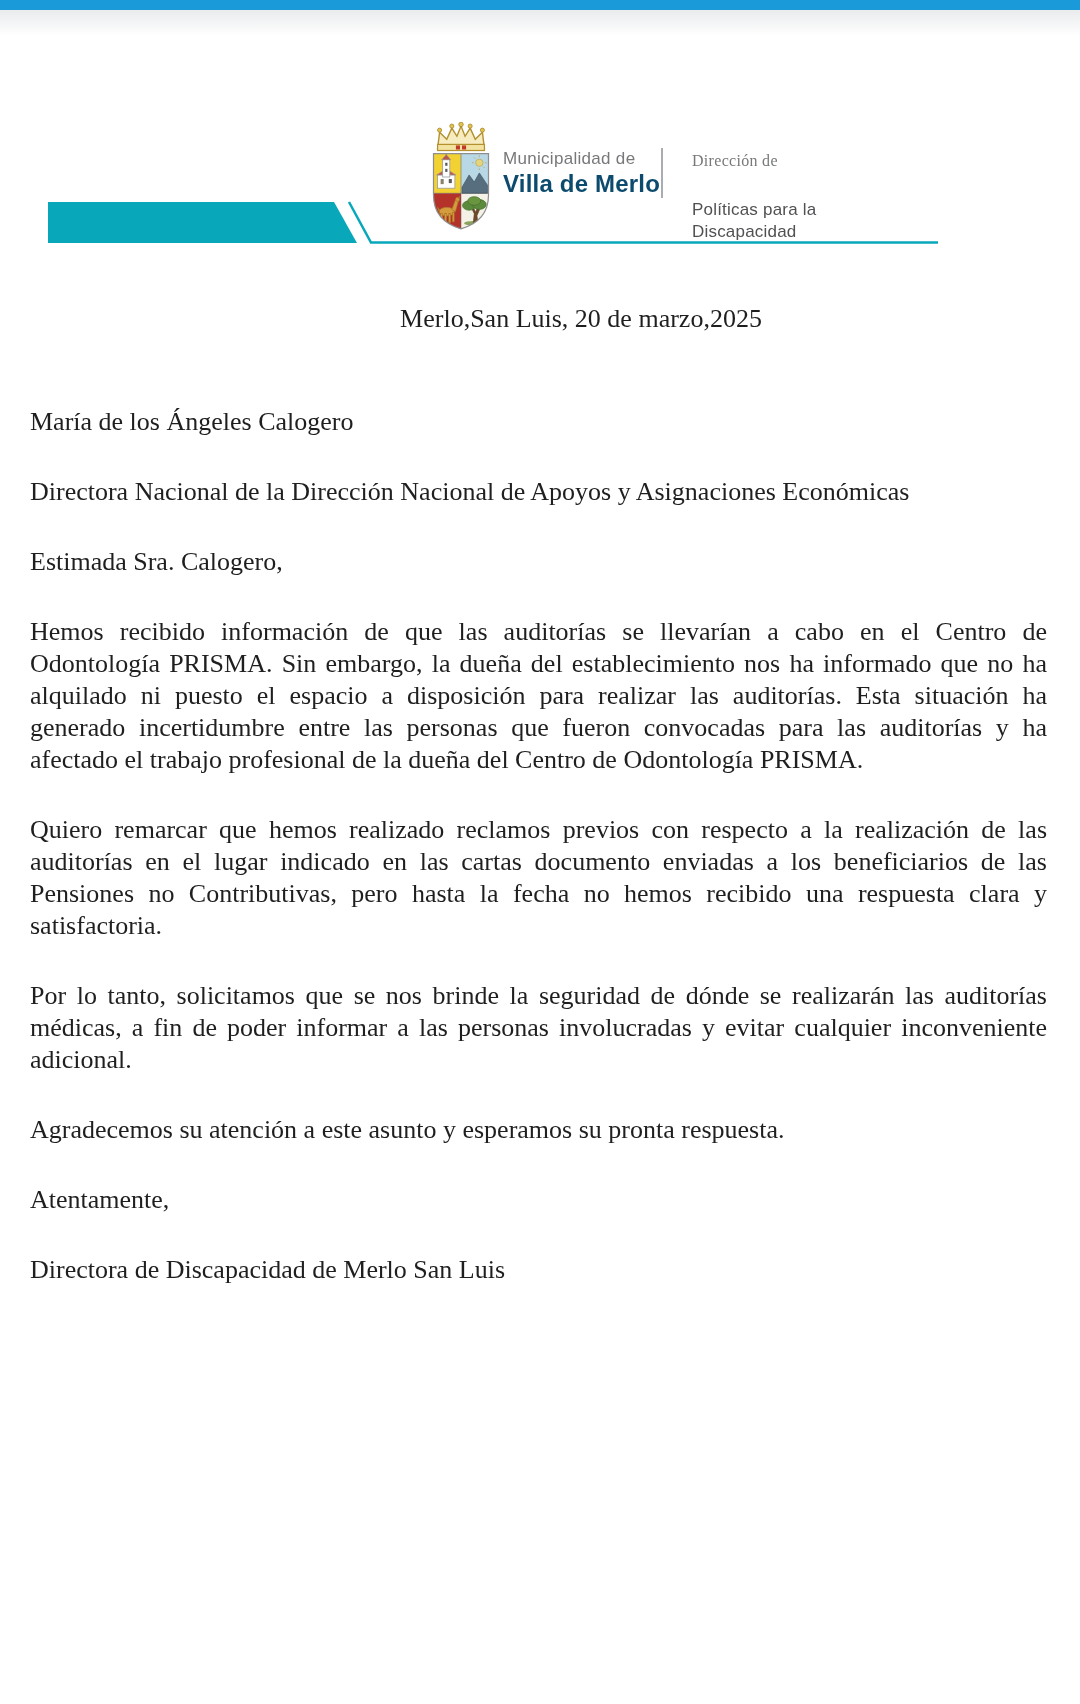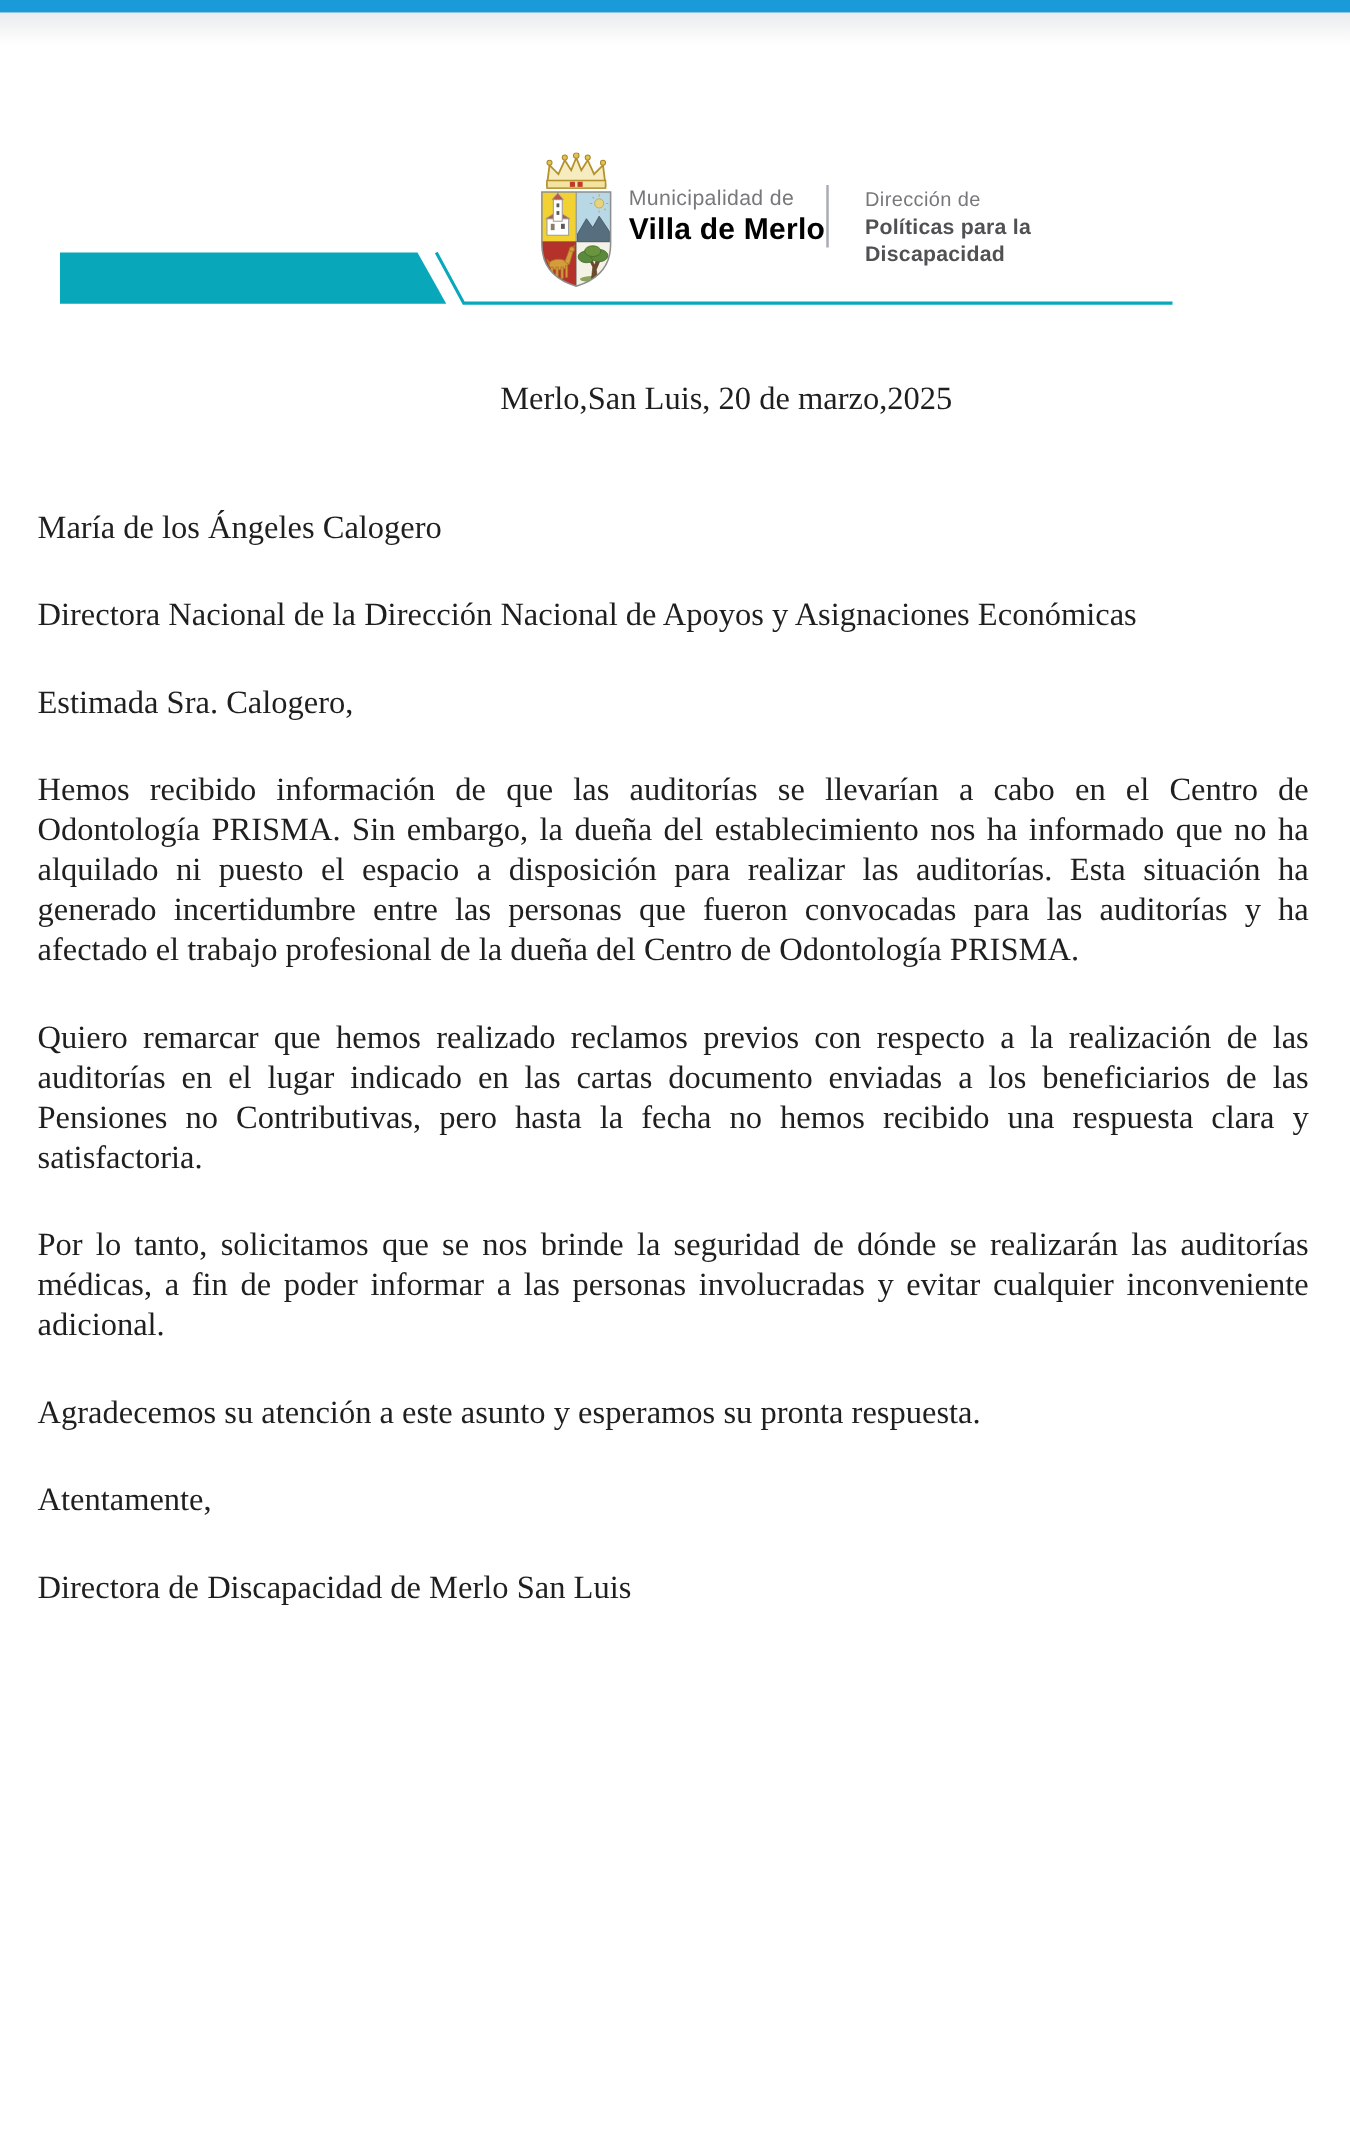--- a/index.html
+++ b/index.html
@@ -22,34 +22,34 @@
   
   .header{position:absolute;top:0;left:0;width:868px;height:250px;}
   .crest{position:absolute;left:428px;top:122px;width:66px;height:110px;}
   .org-block{position:absolute;left:503px;top:148px;}
   .org-line1{
     font-family:"Liberation Sans",sans-serif;font-size:17px;line-height:22px;
     color:#77787a;letter-spacing:.3px;
   }
   .org-line2{
     font-family:"Liberation Sans",sans-serif;font-size:24px;line-height:28px;
-    font-weight:bold;color:#000000;letter-spacing:.2px;
+    font-weight:bold;color:#0c4a6e;letter-spacing:.2px;
   }
   .header-divider{
     position:absolute;left:661px;top:148px;width:2px;height:50px;
     background:#a9adb2;
   }
   .dept-block{position:absolute;left:692px;top:150px;}
   .dept-line1{
-    font-family:Liberation Sans, sans-serif;font-size:16px;line-height:21px;
+    font-family:Liberation Serif, serif;font-size:16px;line-height:21px;
     color:#77787a;letter-spacing:.3px;
   }
   .dept-line2{
     font-family:"Liberation Sans",sans-serif;font-size:17px;line-height:22px;
-    font-weight:bold;color:#515154;letter-spacing:.2px;
+    font-weight:normal;color:#515154;letter-spacing:.2px;margin-top:28px;
   }
   
   .band{position:absolute;left:0;top:195px;width:1080px;height:60px;}
   
   .letter{
     position:absolute;left:30px;top:303px;width:1017px;
     font-size:26px;line-height:32px;color:#1f1f1f;
   }
   .letter p{margin:0 0 38px 0;text-align:justify;}
   .letter p.nojust{text-align:left;}

